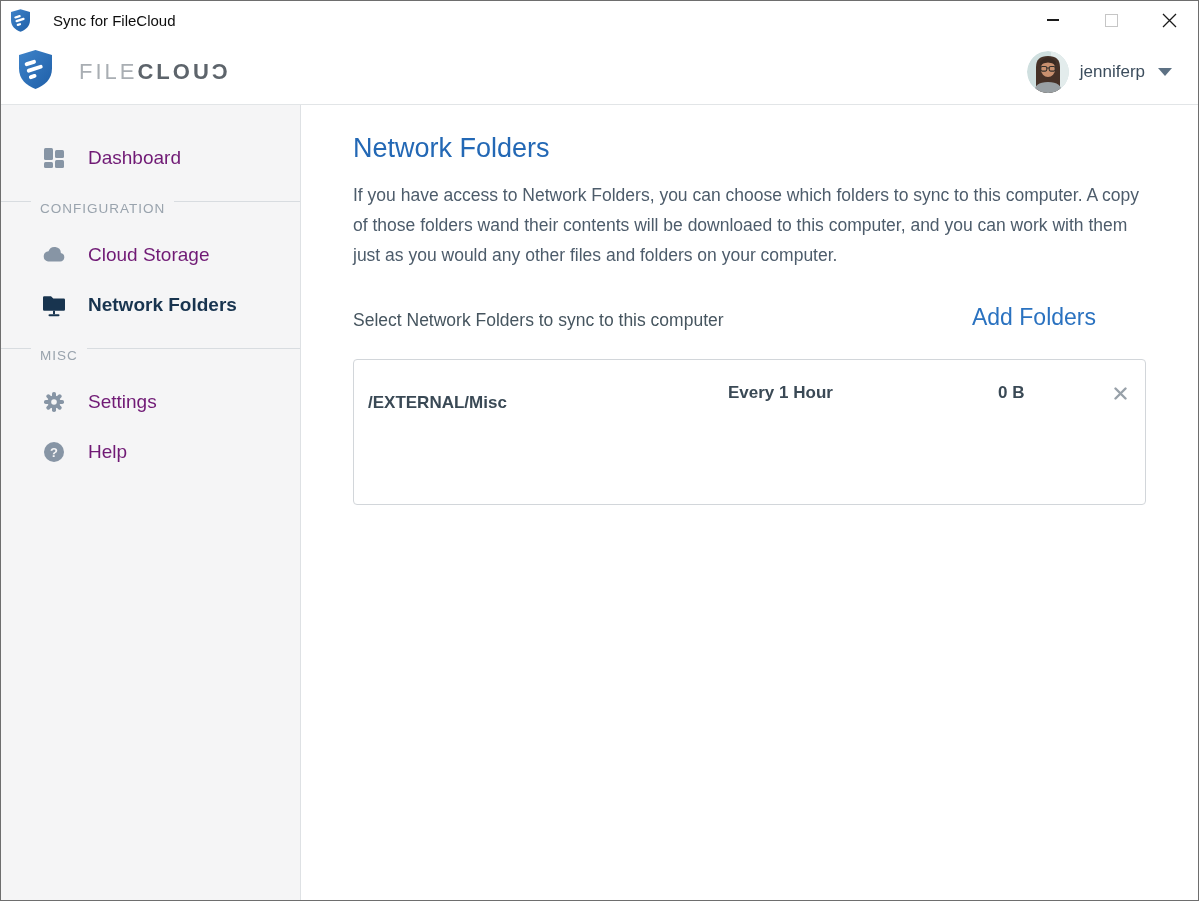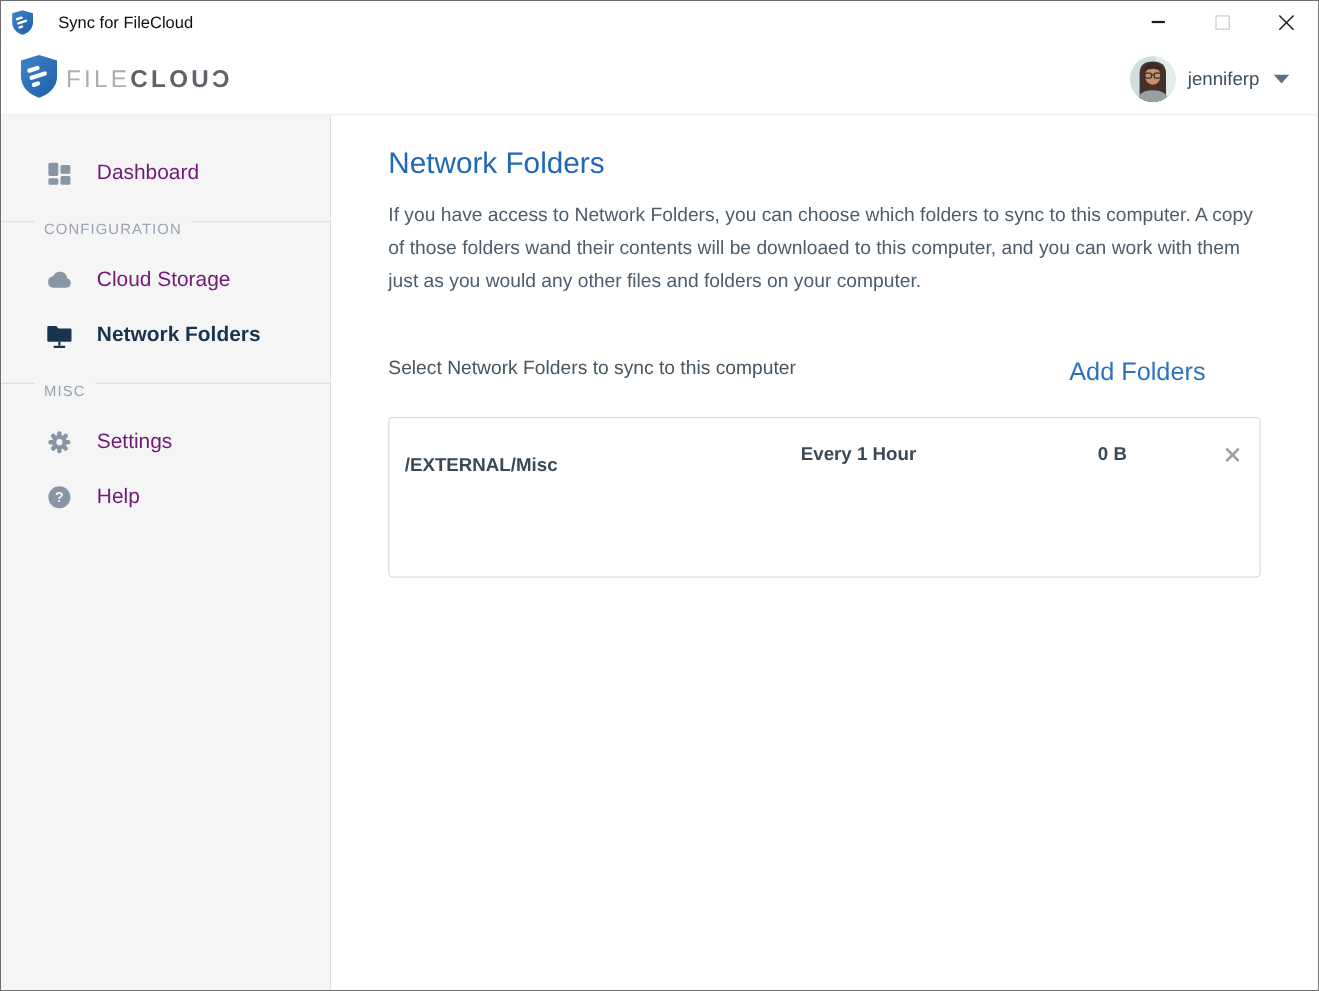--- a/index.html
+++ b/index.html
@@ -14,21 +14,21 @@
   .titlebar { height:38px; display:flex; align-items:center; padding-left:10px; background:#fff; flex:0 0 auto; }
   .titlebar-icon { width:20px; height:24px; display:flex; align-items:center; }
   .titlebar-title { font-size:15px; color:#0d0d0d; margin-left:22px; }
   .win-controls { margin-left:auto; display:flex; height:100%; }
   .win-btn { width:58px; height:100%; display:flex; align-items:center; justify-content:center; cursor:pointer; }
   .min-glyph { width:12px; height:0; border-bottom:2px solid #1b1b1b; display:block; }
   .max-glyph { width:13px; height:13px; border:1px solid #c6c6c6; display:block; background:#fff; }
   
   .app-header { height:66px; display:flex; align-items:center; padding:0 26px 0 18px;
     background:#fff; border-bottom:1px solid #e2e5e7; flex:0 0 auto; }
-  .brand { display:flex; align-items:center; gap:8px; }
+  .brand { display:flex; align-items:center; gap:27px; }
   .brand-text { font-size:22px; letter-spacing:3px; }
   .brand-file { color:#a9aeb3; font-weight:500; }
   .brand-cloud { color:#5d646b; font-weight:600; }
   .user-menu { margin-left:auto; display:flex; align-items:center; gap:11px; cursor:pointer; }
   .avatar { width:42px; height:42px; border-radius:50%; overflow:hidden; display:block; }
   .username { font-size:17px; font-weight:400; color:#3c4d5d; }
   .caret-down { width:0; height:0; border-left:7px solid transparent; border-right:7px solid transparent;
     border-top:8px solid #5d7184; display:block; margin-left:2px; }
   
   .layout { display:flex; flex:1 1 auto; min-height:0; }
@@ -38,21 +38,21 @@
   .nav-item .nav-icon { width:26px; height:26px; display:flex; align-items:center; justify-content:center; flex:0 0 26px; }
   .nav-item.active { font-weight:700; color:#18344f; }
   .nav-section { display:flex; align-items:flex-start; height:22px; margin:18px 0 7px 0;
     color:#99a3ad; font-size:13.5px; letter-spacing:1px; font-weight:500; }
   .nav-section::before { content:""; width:30px; border-top:1px solid #d8dce0; margin-right:9px; }
   .nav-section::after { content:""; flex:1; border-top:1px solid #d8dce0; margin-left:9px; }
   
   .main { flex:1 1 auto; background:#fff; padding:28px 0 0 52px; }
   .page-title { font-size:27px; font-weight:500; color:#2368b5; }
   .page-desc { width:790px; font-size:17.5px; color:#4d5c6b; line-height:30px; margin-top:16px; }
-  .select-row { width:793px; display:flex; align-items:flex-start; margin-top:54px; }
+  .select-row { width:793px; display:flex; align-items:flex-end; margin-top:34px; }
   .select-label { font-size:17.5px; color:#46555f; }
   .add-folders { margin-left:auto; margin-right:50px; font-size:23px; color:#2a72c0; cursor:pointer; }
   .folder-box { width:793px; height:146px; border:1px solid #d2d6da; border-radius:4px;
     margin-top:28px; background:#fff; }
   .folder-row { display:flex; align-items:center; padding:13px 16px 0 14px;
     font-size:17px; font-weight:700; color:#3a4955; }
   .f-path { width:360px;margin-top:20px; }
   .f-sched { width:270px; }
   .f-size { flex:1; }
   .f-close { width:18px; height:18px; display:flex; align-items:center; justify-content:center; cursor:pointer; }

